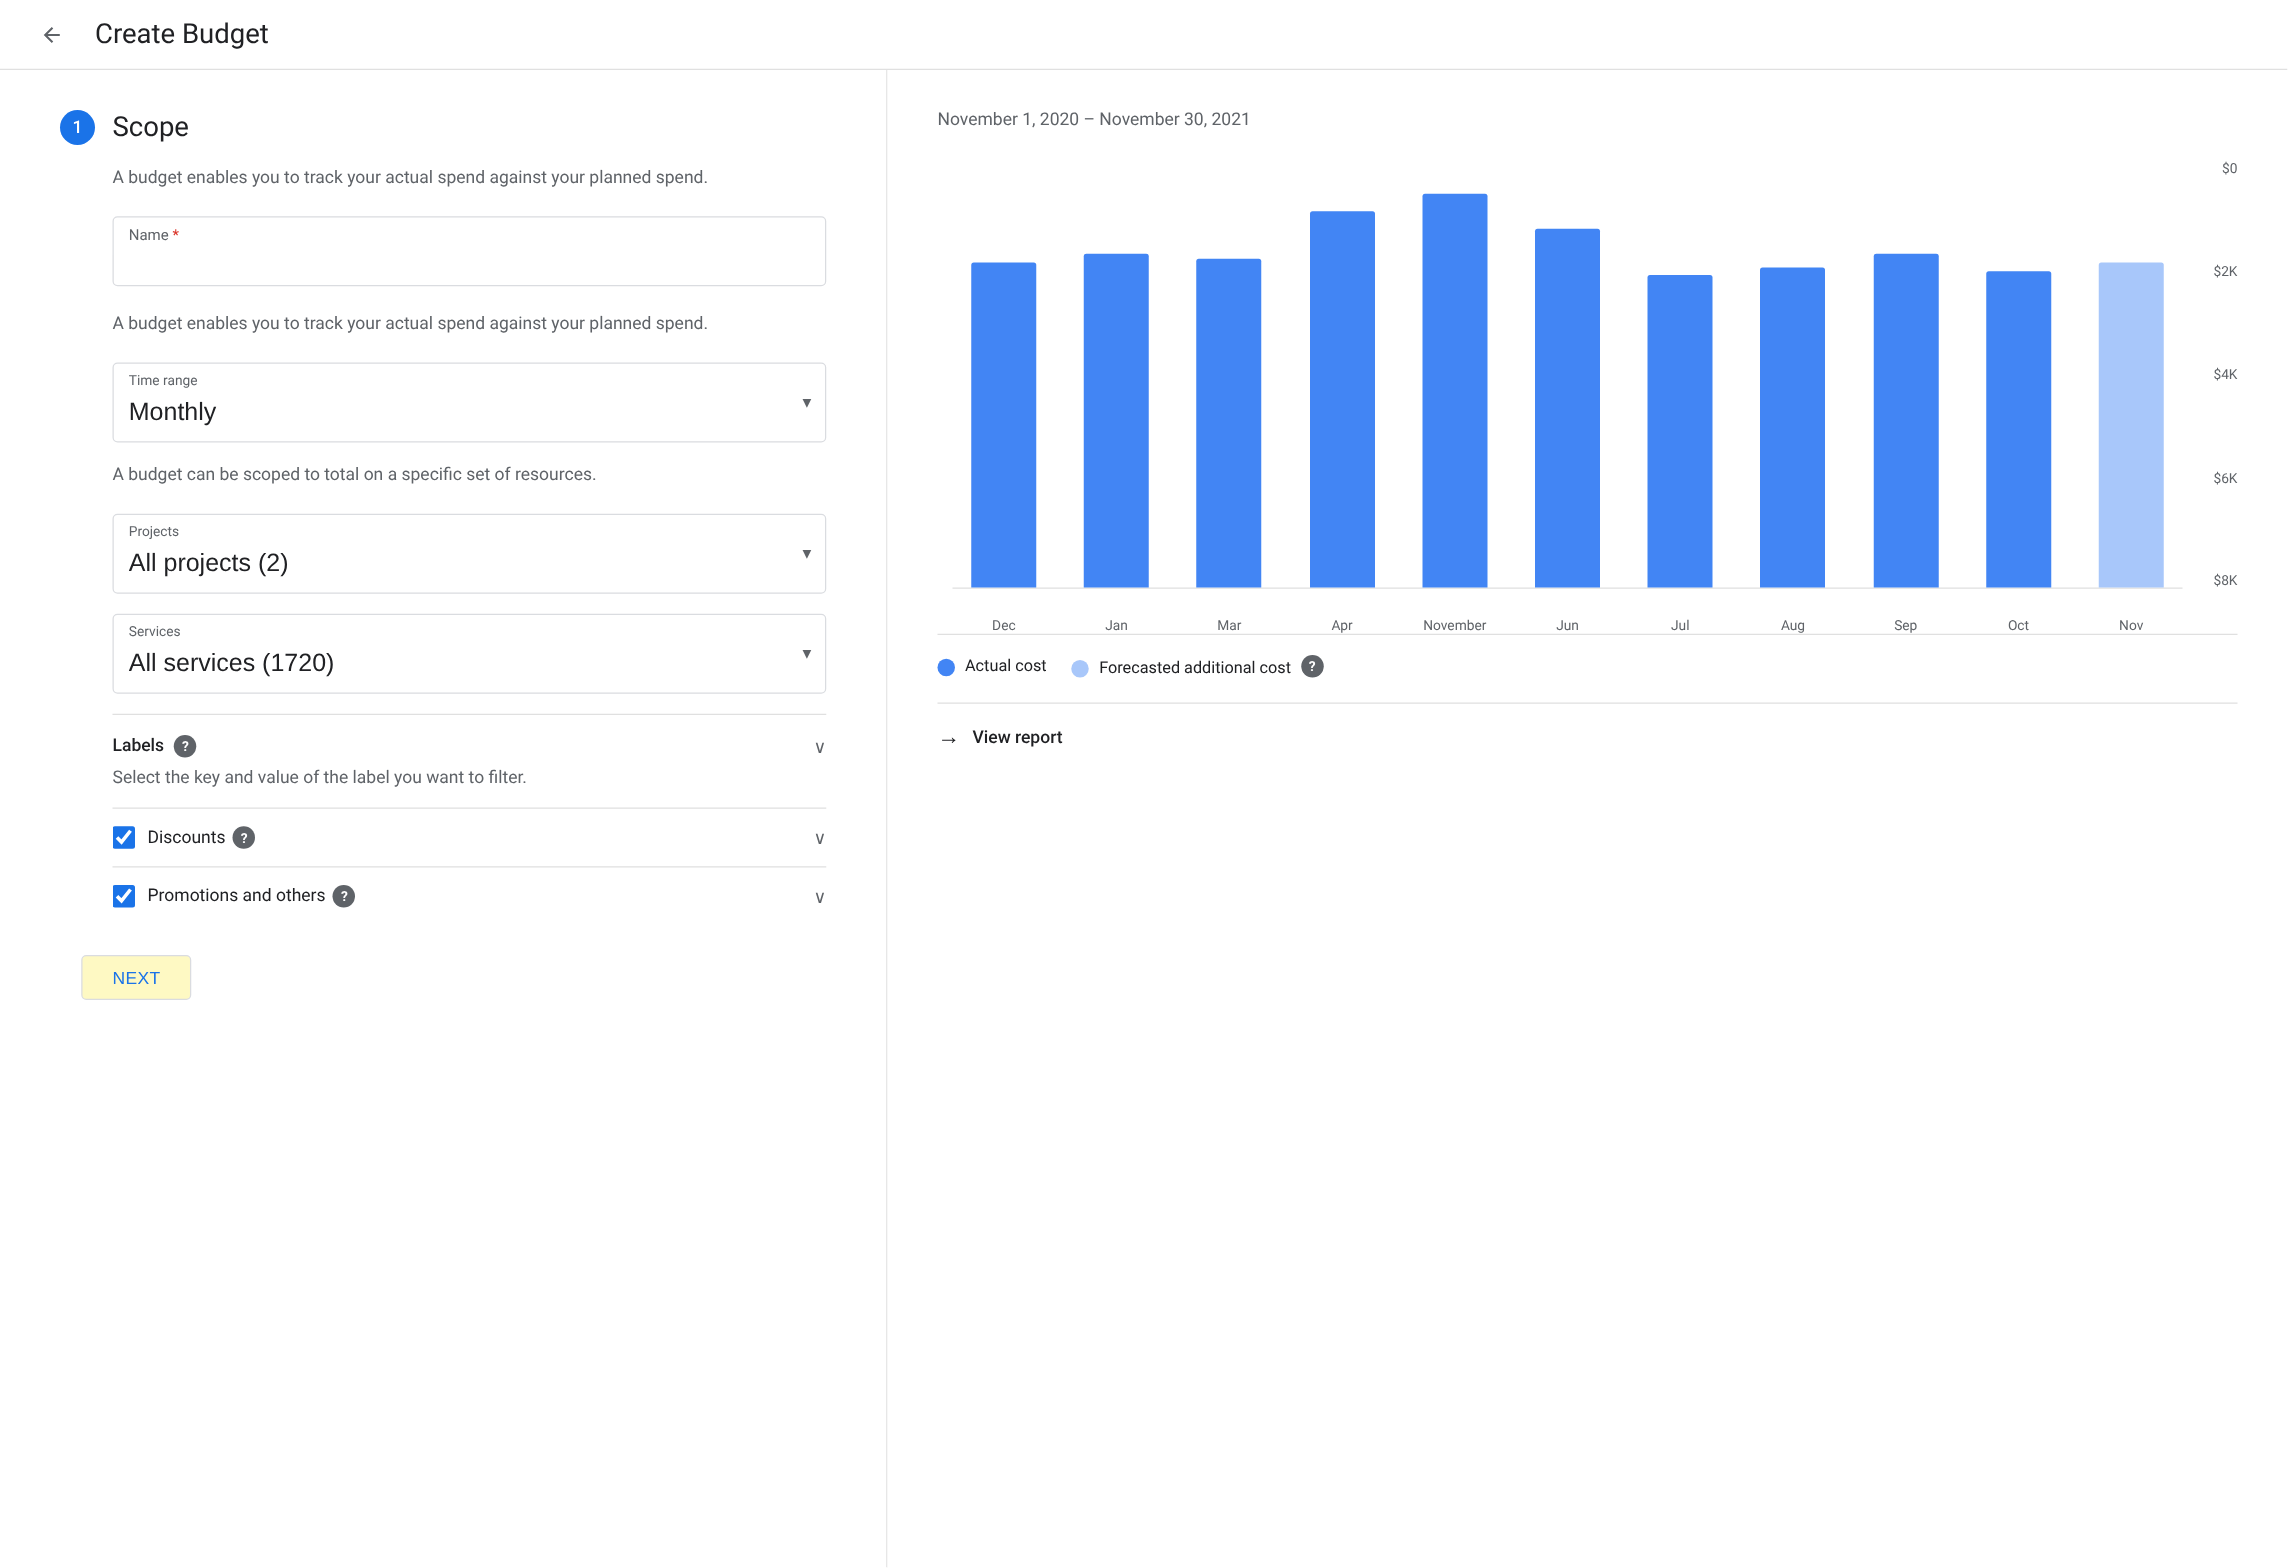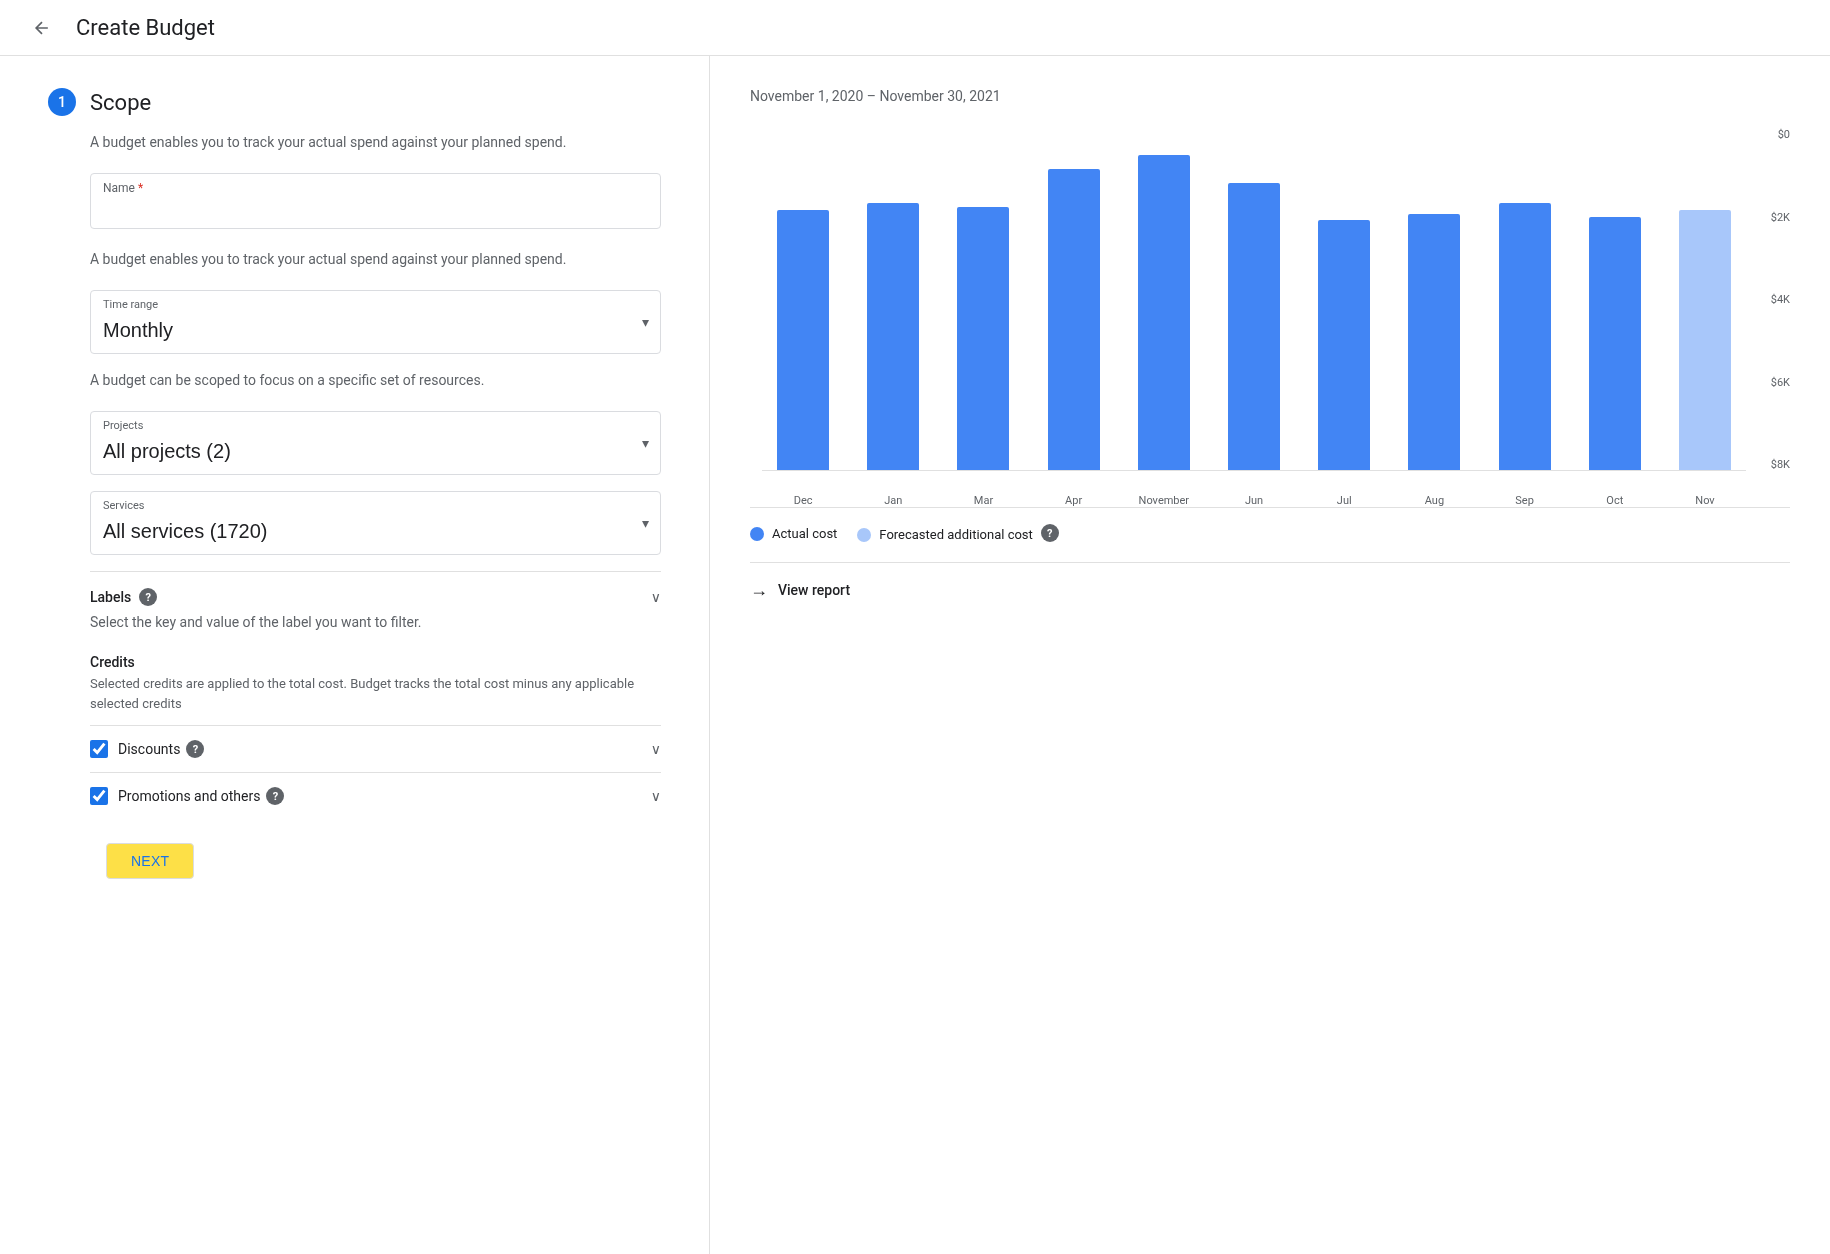--- a/index.html
+++ b/index.html
@@ -249,27 +249,27 @@
       border-radius: 50%;
       background: #5f6368;
       color: #fff;
       font-size: 11px;
       font-weight: 700;
       cursor: pointer;
     }
 
     
     .next-btn {
-      margin-left: 58px;
+      margin-left: 17px;
       margin-top: 24px;
       padding: 0 24px;
       height: 36px;
       border: 1px solid #dadce0;
       border-radius: 4px;
-      background: #fde047;
+      background: #fef9c3;
       color: #1a73e8;
       font-size: 14px;
       font-weight: 500;
       cursor: pointer;
       letter-spacing: 0.25px;
     }
 
     
     .cost-trend-title {
       font-size: 22px;
@@ -441,21 +441,21 @@
         <select class="dropdown-select">
           <option>Monthly</option>
           <option>Quarterly</option>
           <option>Yearly</option>
           <option>Custom range</option>
         </select>
         <span class="dropdown-arrow">▾</span>
       </div>
     </div>
 
-    <p class="section-desc">A budget can be scoped to focus on a specific set of resources.</p>
+    <p class="section-desc">A budget can be scoped to total on a specific set of resources.</p>
 
     
     <div class="field-group">
       <div class="dropdown-wrapper">
         <span class="dropdown-label">Projects</span>
         <select class="dropdown-select">
           <option>All projects (2)</option>
         </select>
         <span class="dropdown-arrow">▾</span>
       </div>
@@ -478,24 +478,20 @@
         <div class="collapsible-title">
           <span>Labels</span>
           <span class="help-icon">?</span>
         </div>
         <span class="chevron-icon">∨</span>
       </div>
       <div class="collapsible-content">Select the key and value of the label you want to filter.</div>
     </div>
 
     
-    <div class="credits-section">
-      <div class="credits-title">Credits</div>
-      <div class="credits-desc">Selected credits are applied to the total cost. Budget tracks the total cost minus any applicable selected credits</div>
-    </div>
 
     
     <div class="checkbox-row">
       <div class="checkbox-left">
         <input type="checkbox" class="checkbox-input" checked="" style="">
         <label class="checkbox-label">
           <span>Discounts</span>
           <span class="help-icon">?</span>
         </label>
       </div>

